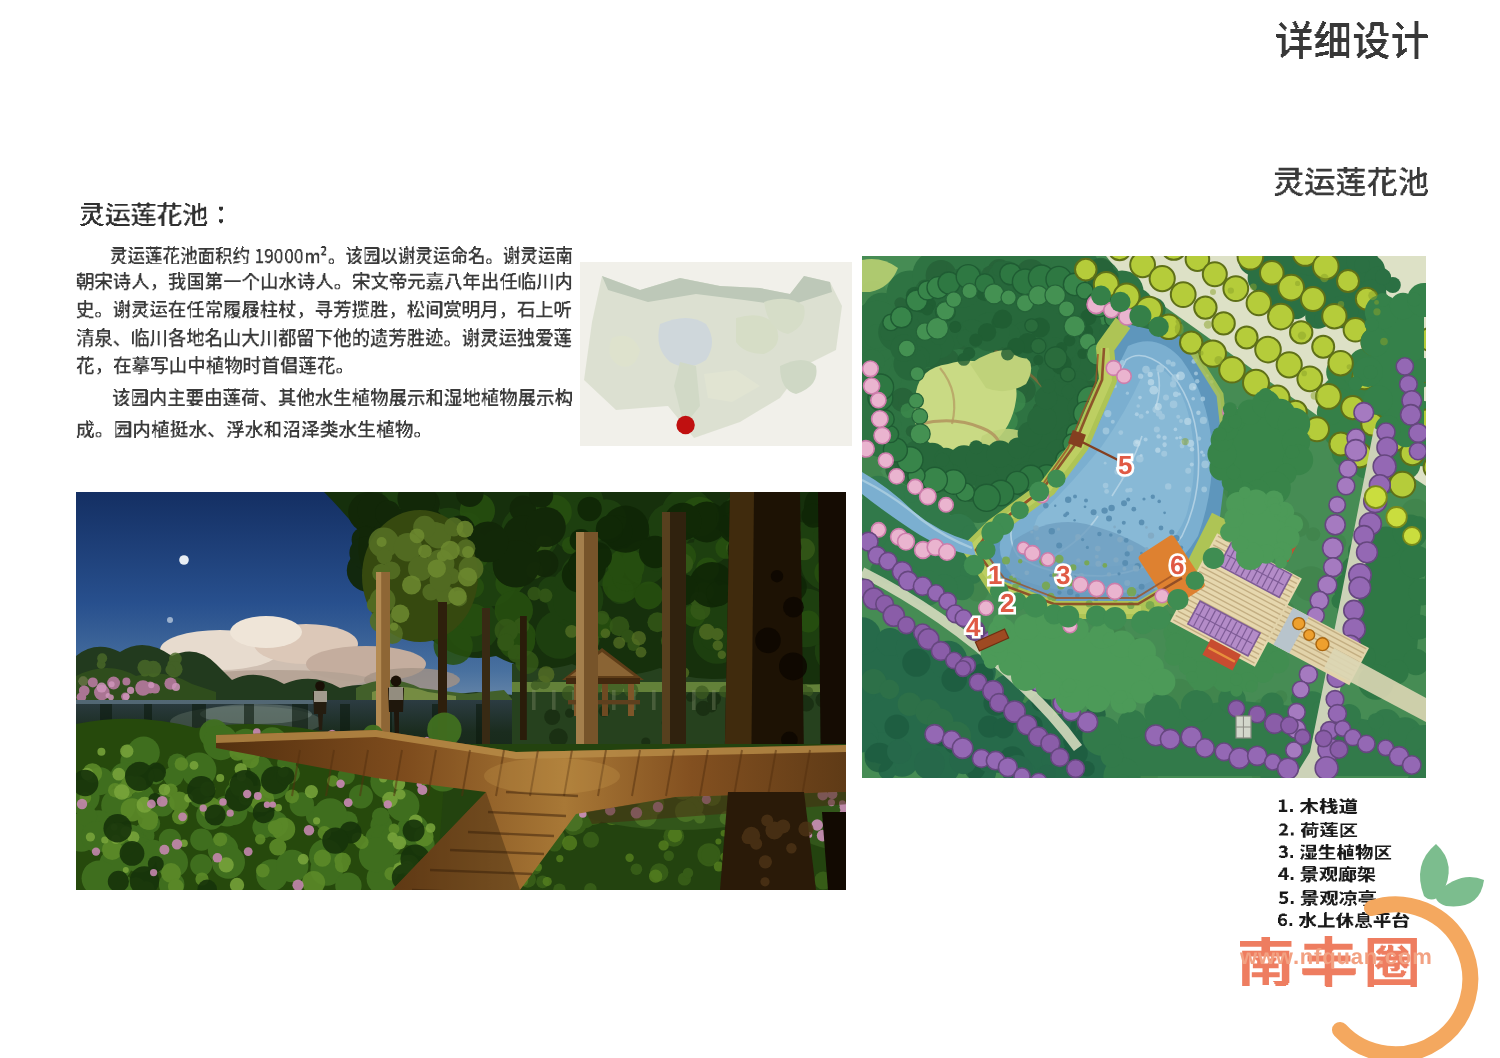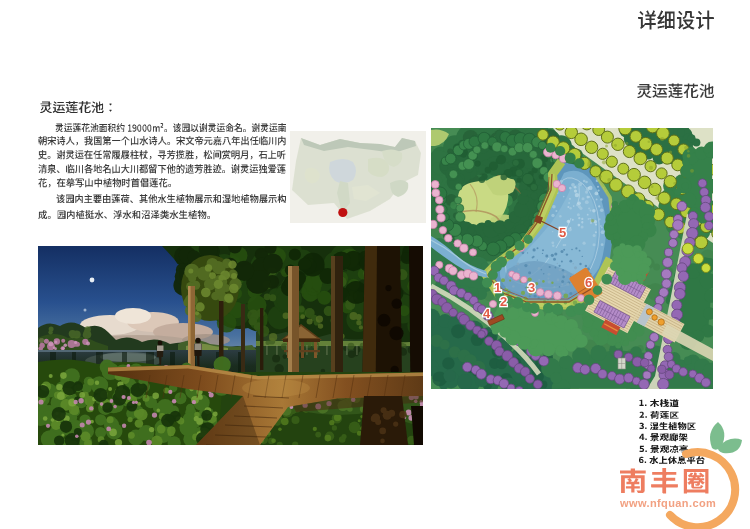--- a/index.html
+++ b/index.html
@@ -2407,13 +2407,13 @@
 <path d="M 46 39 A 37.5 37.5 0 1 1 30 100" fill="none" stroke="#f4a85f" stroke-width="8" stroke-linecap="round"></path>
 
 <path d="M72 33 Q66 17 78 7 Q89 17 81 32 Q76 37 72 33 Z" fill="#7cbd8e"></path>
 <path d="M78 32 Q90 20 102 25 Q100 40 83 38 Q77 36 78 32 Z" fill="#7cbd8e"></path>
 </svg>
 
 <svg style="position:absolute;left:619.5px;top:468px" width="89.0" height="25.5" viewBox="0 0 83.0 26.0" preserveAspectRatio="none">
       <path fill="#ee7d60" d="M39.5 0h3.5v4h-3.5zM10 0.5h4v2h-4zM59.5 1h23v3h-23zM0 2.5h24v3h-24zM30 4h22.5v3h-22.5zM59.5 4h3v18h-3zM79.5 4h3v18h-3zM66 4.5h0.5v0.5h-0.5zM69 4.5h2v0.5h-2zM75 4.5h0.5v0.5h-0.5zM65.5 5h2.5v1h-2.5zM69 5h2.5v2h-2.5zM74.5 5h1.5v0.5h-1.5zM10 5.5h4v2h-4zM73.5 5.5h3v0.5h-3zM65 6h2.5v0.5h-2.5zM74 6h3v0.5h-3zM64.5 6.5h3v0.5h-3zM74.5 6.5h3v0.5h-3zM39.5 7h4v0.5h-4zM64 7h3v0.5h-3zM68.5 7h3v0.5h-3zM75 7h3v0.5h-3zM1 7.5h22v3h-22zM39.5 7.5h3.5v2.5h-3.5zM63.5 7.5h15v1h-15zM64 8.5h14.5v0.5h-14.5zM64.5 9h1v0.5h-1zM66 9h9.5v0.5h-9.5zM76.5 9h1v0.5h-1zM68 9.5h2.5v0.5h-2.5zM72 9.5h2v0.5h-2zM31.5 10h20v3h-20zM67.5 10h3v0.5h-3zM72 10h2.5v0.5h-2.5zM1 10.5h3.5v15h-3.5zM8.5 10.5h1v0.5h-1zM14.5 10.5h1v0.5h-1zM19.5 10.5h3.5v12.5h-3.5zM63.5 10.5h15v2h-15zM7 11h3v0.5h-3zM14.5 11h2.5v0.5h-2.5zM7 11.5h3.5v0.5h-3.5zM14 11.5h3v1h-3zM7.5 12h3v0.5h-3zM8 12.5h3v1h-3zM13.5 12.5h3v0.5h-3zM65.5 12.5h3.5v0.5h-3.5zM73.5 12.5h3v0.5h-3zM13.5 13h2.5v0.5h-2.5zM39.5 13h4v0.5h-4zM65 13h3.5v0.5h-3.5zM73.5 13h3.5v0.5h-3.5zM8 13.5h2v0.5h-2zM13 13.5h3v0.5h-3zM39.5 13.5h3.5v3h-3.5zM64.5 13.5h13v0.5h-13zM6 14h12v2.5h-12zM64 14h14.5v0.5h-14.5zM63 14.5h11.5v1h-11.5zM75 14.5h4v0.5h-4zM75.5 15h3v0.5h-3zM63.5 15.5h5.5v0.5h-5.5zM72 15.5h2.5v1h-2.5zM76 15.5h2v0.5h-2zM64 16h1.5v0.5h-1.5zM66.5 16h2.5v3h-2.5zM76.5 16h1.5v0.5h-1.5zM10.5 16.5h3v2h-3zM29 16.5h25v3h-25zM64 16.5h1v0.5h-1zM70 16.5h4.5v0.5h-4.5zM70.5 17h3.5v0.5h-3.5zM70.5 17.5h3v0.5h-3zM75 17.5h1.5v0.5h-1.5zM75 18h2.5v1h-2.5zM5.5 18.5h13v2.5h-13zM66.5 19h10.5v1h-10.5zM29.5 19.5h24v0.5h-24zM39.5 20h3.5v5.5h-3.5zM67 20h9.5v0.5h-9.5zM67.5 20.5h8.5v0.5h-8.5zM10.5 21h3v4h-3zM59.5 22h23v3h-23zM15.5 23h7.5v0.5h-7.5zM16 23.5h7v0.5h-7zM16 24h6.5v0.5h-6.5zM16.5 24.5h6v0.5h-6zM16.5 25h5v0.5h-5zM59.5 25h3v1h-3zM79.5 25h3v1h-3zM40 25.5h3v0.5h-3z"></path>
     </svg>
 
-<div style="position:absolute;left:620px;top:497px;width:92px;font:bold 11px 'Liberation Sans',sans-serif;color:#f2a182;letter-spacing:0.4px">www.nfquan.com</div>
+<div style="position:absolute;left:620px;top:473px;width:92px;font:bold 11px 'Liberation Sans',sans-serif;color:#f2a182;letter-spacing:0.4px">www.nfquan.com</div>
 </div>
 </body></html>

